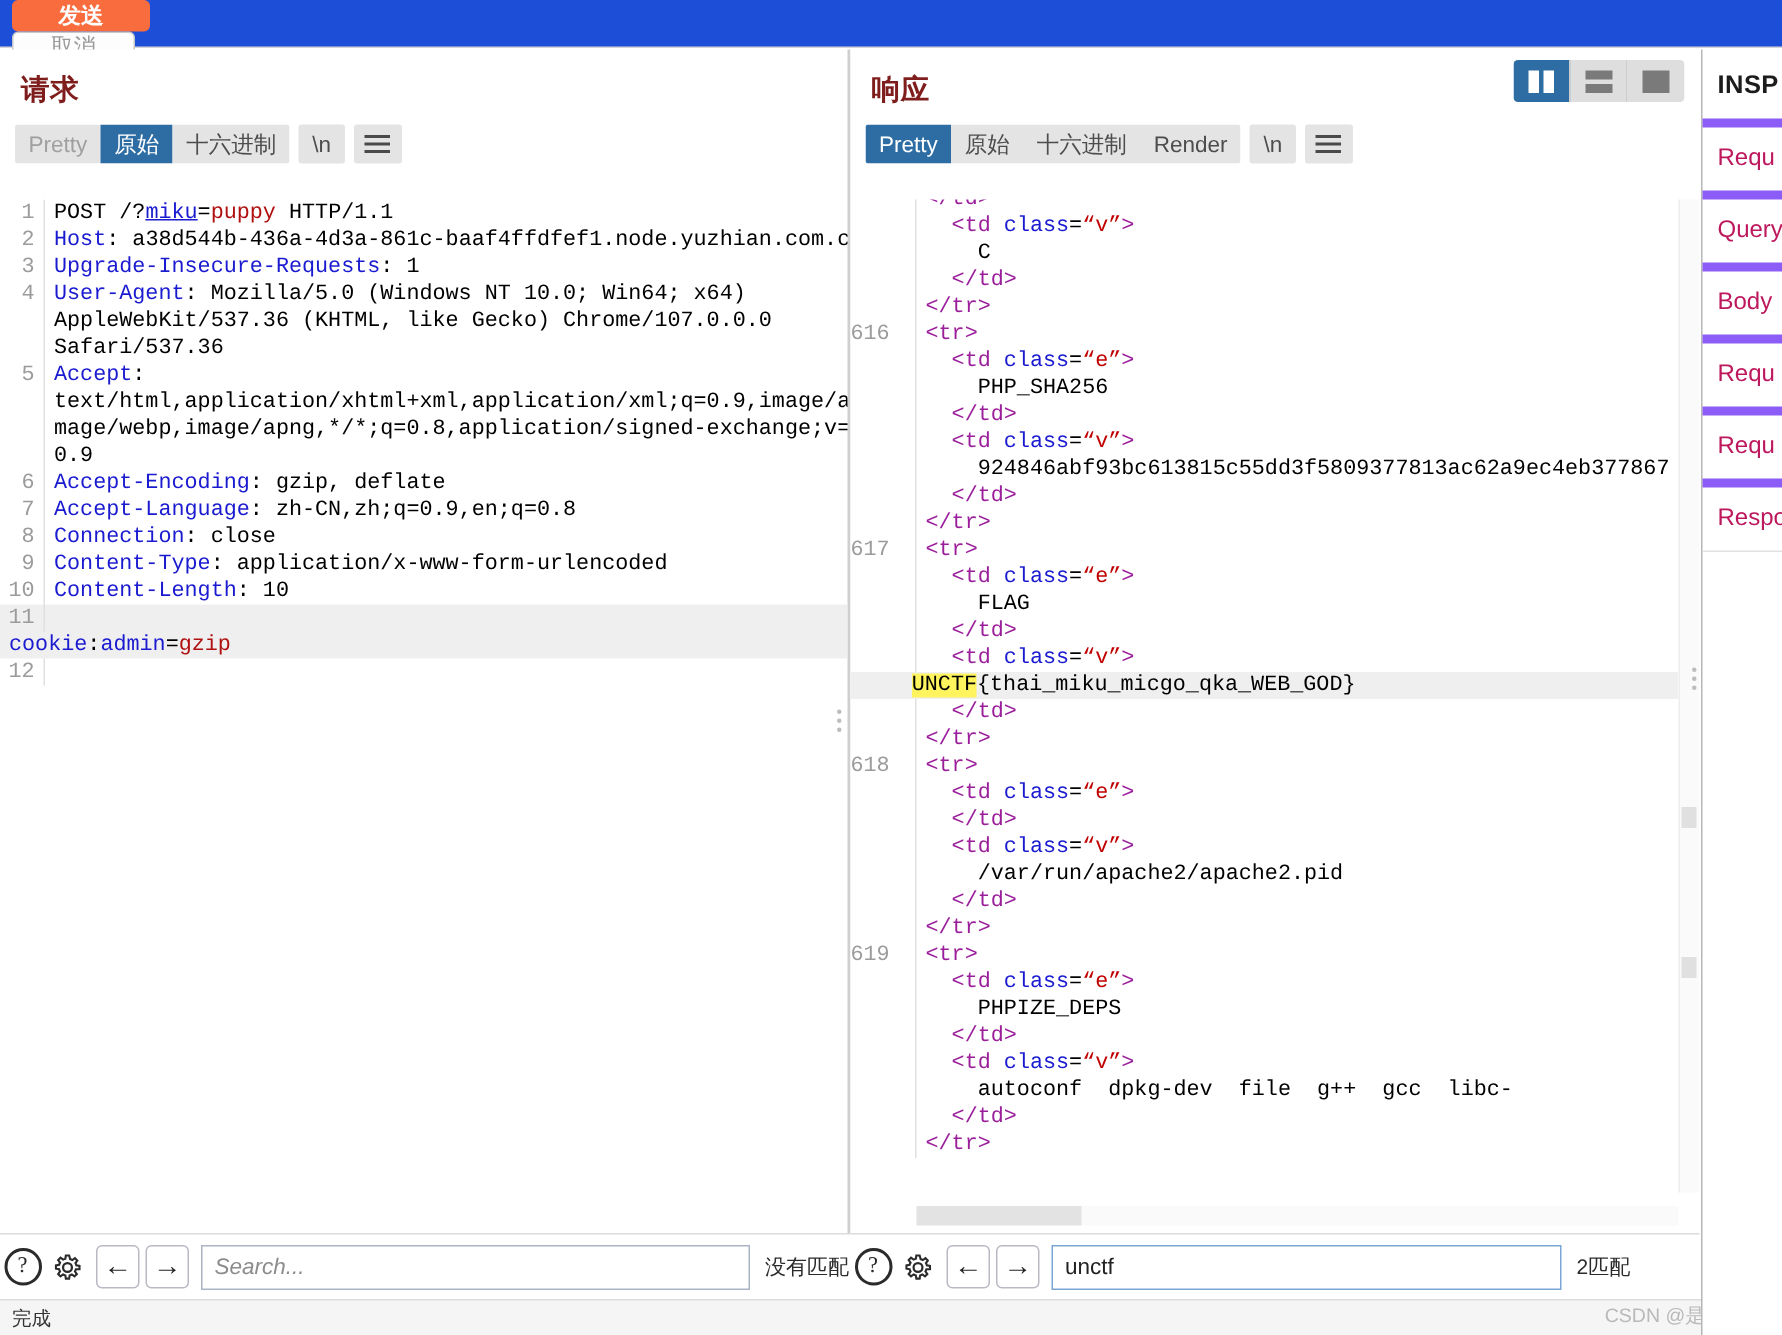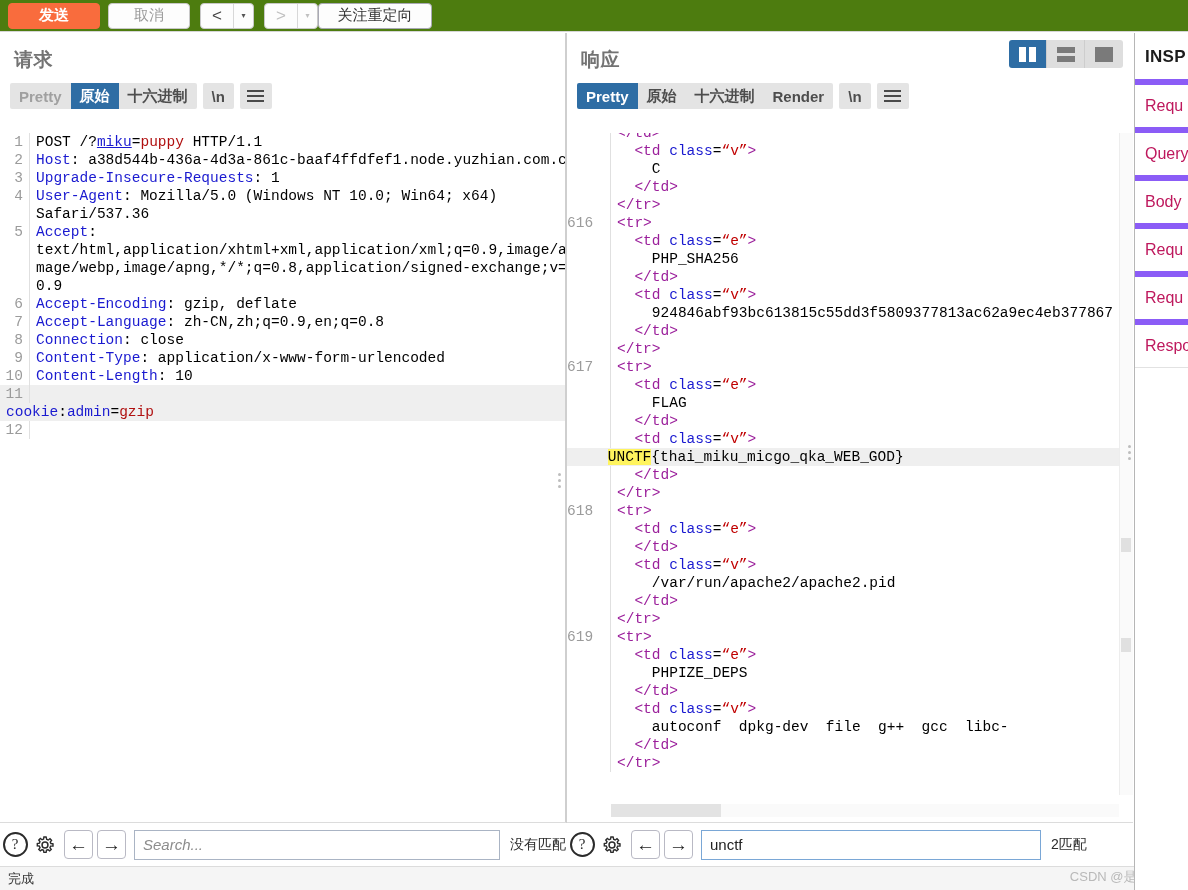--- a/index.html
+++ b/index.html
@@ -7,23 +7,23 @@
     width: 1188px; height: 890px;
     background: #ffffff;
     font-family: "Liberation Sans", sans-serif;
     overflow: hidden;
   }
   * { box-sizing: border-box; }
 
   
   .topbar {
     position: absolute; left: 0; top: 0; width: 1188px; height: 32px;
-    background: #4d7c0f;
+    background: #1d4ed8;
     border-bottom: 1px solid #d6d6d6;
-    display: flex; align-items: center;
+    display: flex; align-items: flex-start; flex-direction: column;
   }
   .btn {
     height: 26px; border: 1px solid #c8c8c8; border-radius: 4px;
     background: #fdfdfd; font-size: 15px; color: #333;
     display: flex; align-items: center; justify-content: center;
     font-family: "Liberation Sans", sans-serif;
     cursor: pointer; padding: 0 14px; white-space: nowrap;
   }
   .btn-send {
     background: #f96c3d; border-color: #f96c3d; color: #fff;
@@ -62,25 +62,25 @@
   .panel-res {
     position: absolute; left: 567px; top: 33px; width: 566px; height: 790px;
     background: #fff;
   }
   .panel-insp {
     position: absolute; left: 1134px; top: 33px; width: 54px; height: 857px;
     background: #fff; border-left: 1px solid #b6b6b6;
   }
 
   .panel-title {
-    font-size: 19px; font-weight: bold; color: #737373;
+    font-size: 19px; font-weight: bold; color: #7f1d1d;
     padding: 14px 0 0 14px; letter-spacing: 0.5px;
   }
 
-  .tabstrip { display: flex; align-items: center; padding: 10px 0 0 10px; font-weight: bold; }
+  .tabstrip { display: flex; align-items: center; padding: 10px 0 0 10px; }
   .tab {
     height: 26px; padding: 0 9px; display: flex; align-items: center;
     font-size: 15px; color: #4d4d4d; background: #e4e4e4; cursor: pointer;
     font-family: "Liberation Sans", sans-serif;
   }
   .tab.dim { color: #a0a0a0; }
   .tab.active { background: #2e6da4; color: #ffffff; }
   .tabgroup { display: flex; border-radius: 2px; overflow: hidden; }
   .tab-sep { width: 6px; }
   .tab-icon {
@@ -265,20 +265,21 @@
           <span></span>
         </span>
     </div>
   </div>
 
   <div class="codewrap code-req" id="req-code">
       <div class="codeline"><div class="gutter">1</div><div class="ctext"><span class="k-val">POST /?</span><span class="k-attr" style="text-decoration:underline">miku</span><span class="k-val">=</span><span class="k-red">puppy</span><span class="k-val"> HTTP/1.1</span></div></div>
       <div class="codeline"><div class="gutter">2</div><div class="ctext"><span class="k-hdr">Host</span><span class="k-val">: a38d544b-436a-4d3a-861c-baaf4ffdfef1.node.yuzhian.com.cn</span></div></div>
       <div class="codeline"><div class="gutter">3</div><div class="ctext"><span class="k-hdr">Upgrade-Insecure-Requests</span><span class="k-val">: 1</span></div></div>
       <div class="codeline"><div class="gutter">4</div><div class="ctext"><span class="k-hdr">User-Agent</span><span class="k-val">: Mozilla/5.0 (Windows NT 10.0; Win64; x64)</span></div></div>
+      <div class="codeline"><div class="gutter"></div><div class="ctext"><span class="k-val">AppleWebKit/537.36 (KHTML, like Gecko) Chrome/107.0.0.0</span></div></div>
       <div class="codeline"><div class="gutter"></div><div class="ctext"><span class="k-val">Safari/537.36</span></div></div>
       <div class="codeline"><div class="gutter">5</div><div class="ctext"><span class="k-hdr">Accept</span><span class="k-val">:</span></div></div>
       <div class="codeline"><div class="gutter"></div><div class="ctext"><span class="k-val">text/html,application/xhtml+xml,application/xml;q=0.9,image/avif,i</span></div></div>
       <div class="codeline"><div class="gutter"></div><div class="ctext"><span class="k-val">mage/webp,image/apng,*/*;q=0.8,application/signed-exchange;v=b3;q=</span></div></div>
       <div class="codeline"><div class="gutter"></div><div class="ctext"><span class="k-val">0.9</span></div></div>
       <div class="codeline"><div class="gutter">6</div><div class="ctext"><span class="k-hdr">Accept-Encoding</span><span class="k-val">: gzip, deflate</span></div></div>
       <div class="codeline"><div class="gutter">7</div><div class="ctext"><span class="k-hdr">Accept-Language</span><span class="k-val">: zh-CN,zh;q=0.9,en;q=0.8</span></div></div>
       <div class="codeline"><div class="gutter">8</div><div class="ctext"><span class="k-hdr">Connection</span><span class="k-val">: close</span></div></div>
       <div class="codeline"><div class="gutter">9</div><div class="ctext"><span class="k-hdr">Content-Type</span><span class="k-val">: application/x-www-form-urlencoded</span></div></div>
       <div class="codeline"><div class="gutter">10</div><div class="ctext"><span class="k-hdr">Content-Length</span><span class="k-val">: 10</span></div></div>

